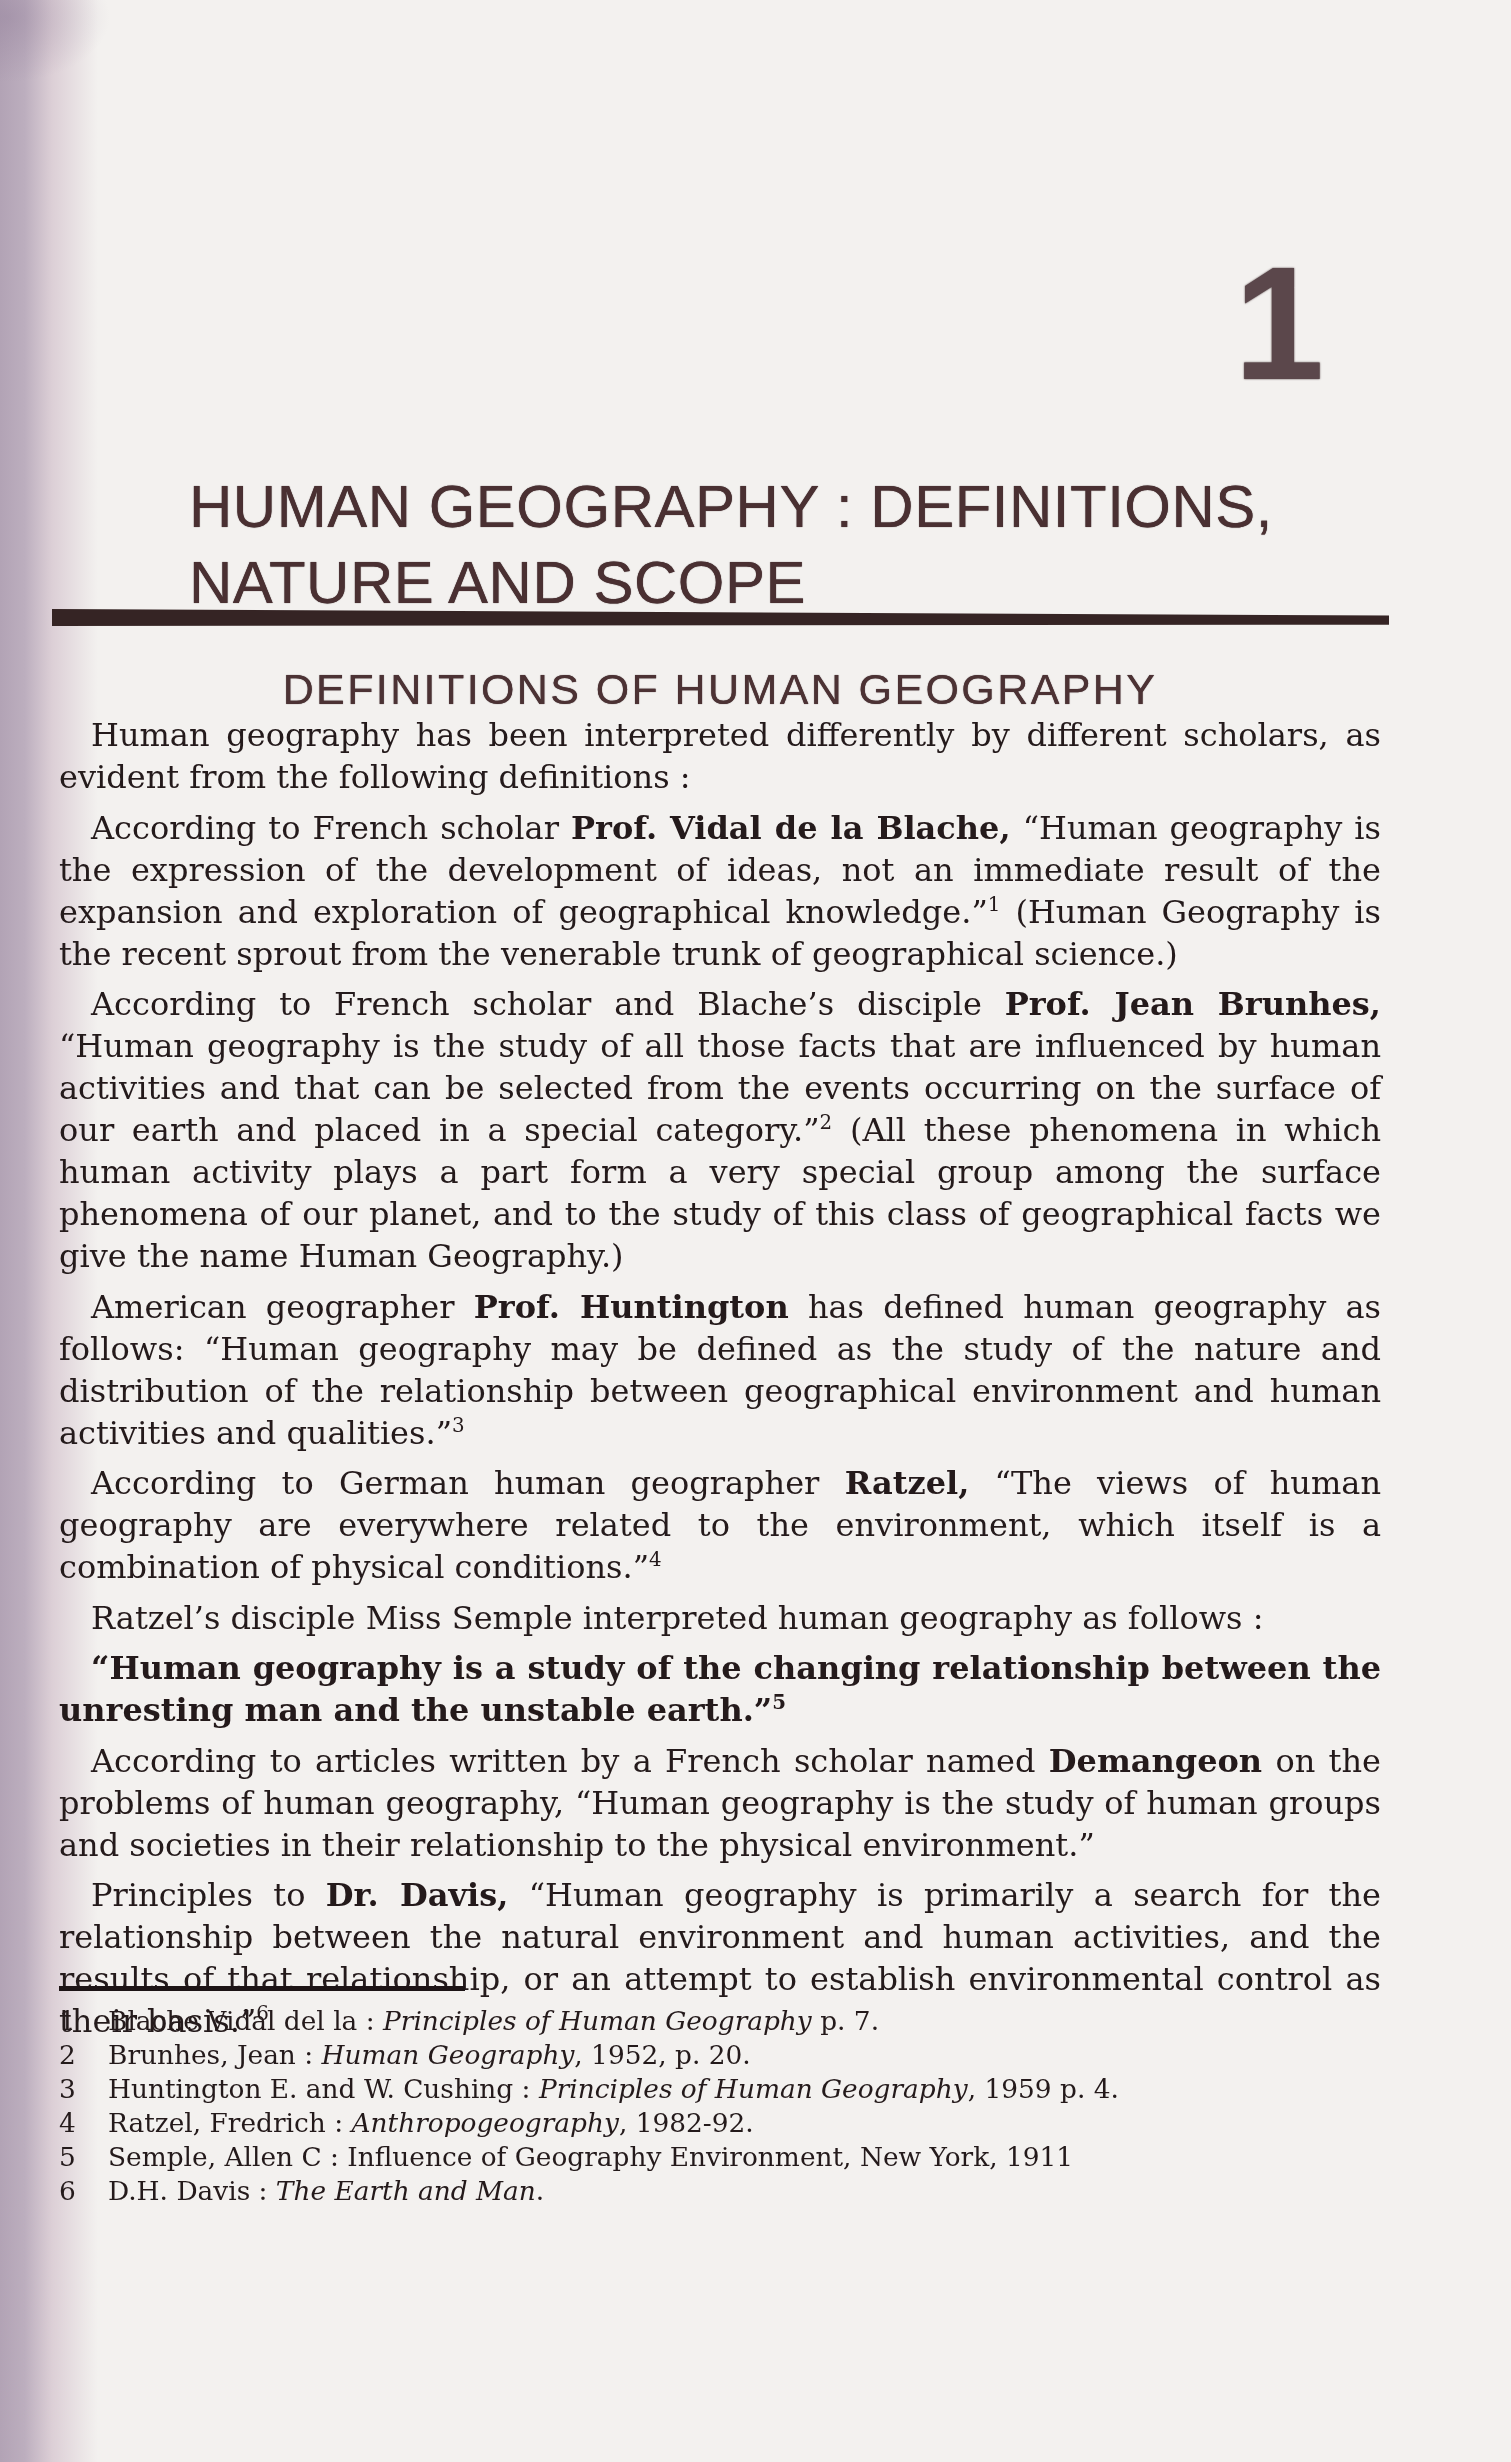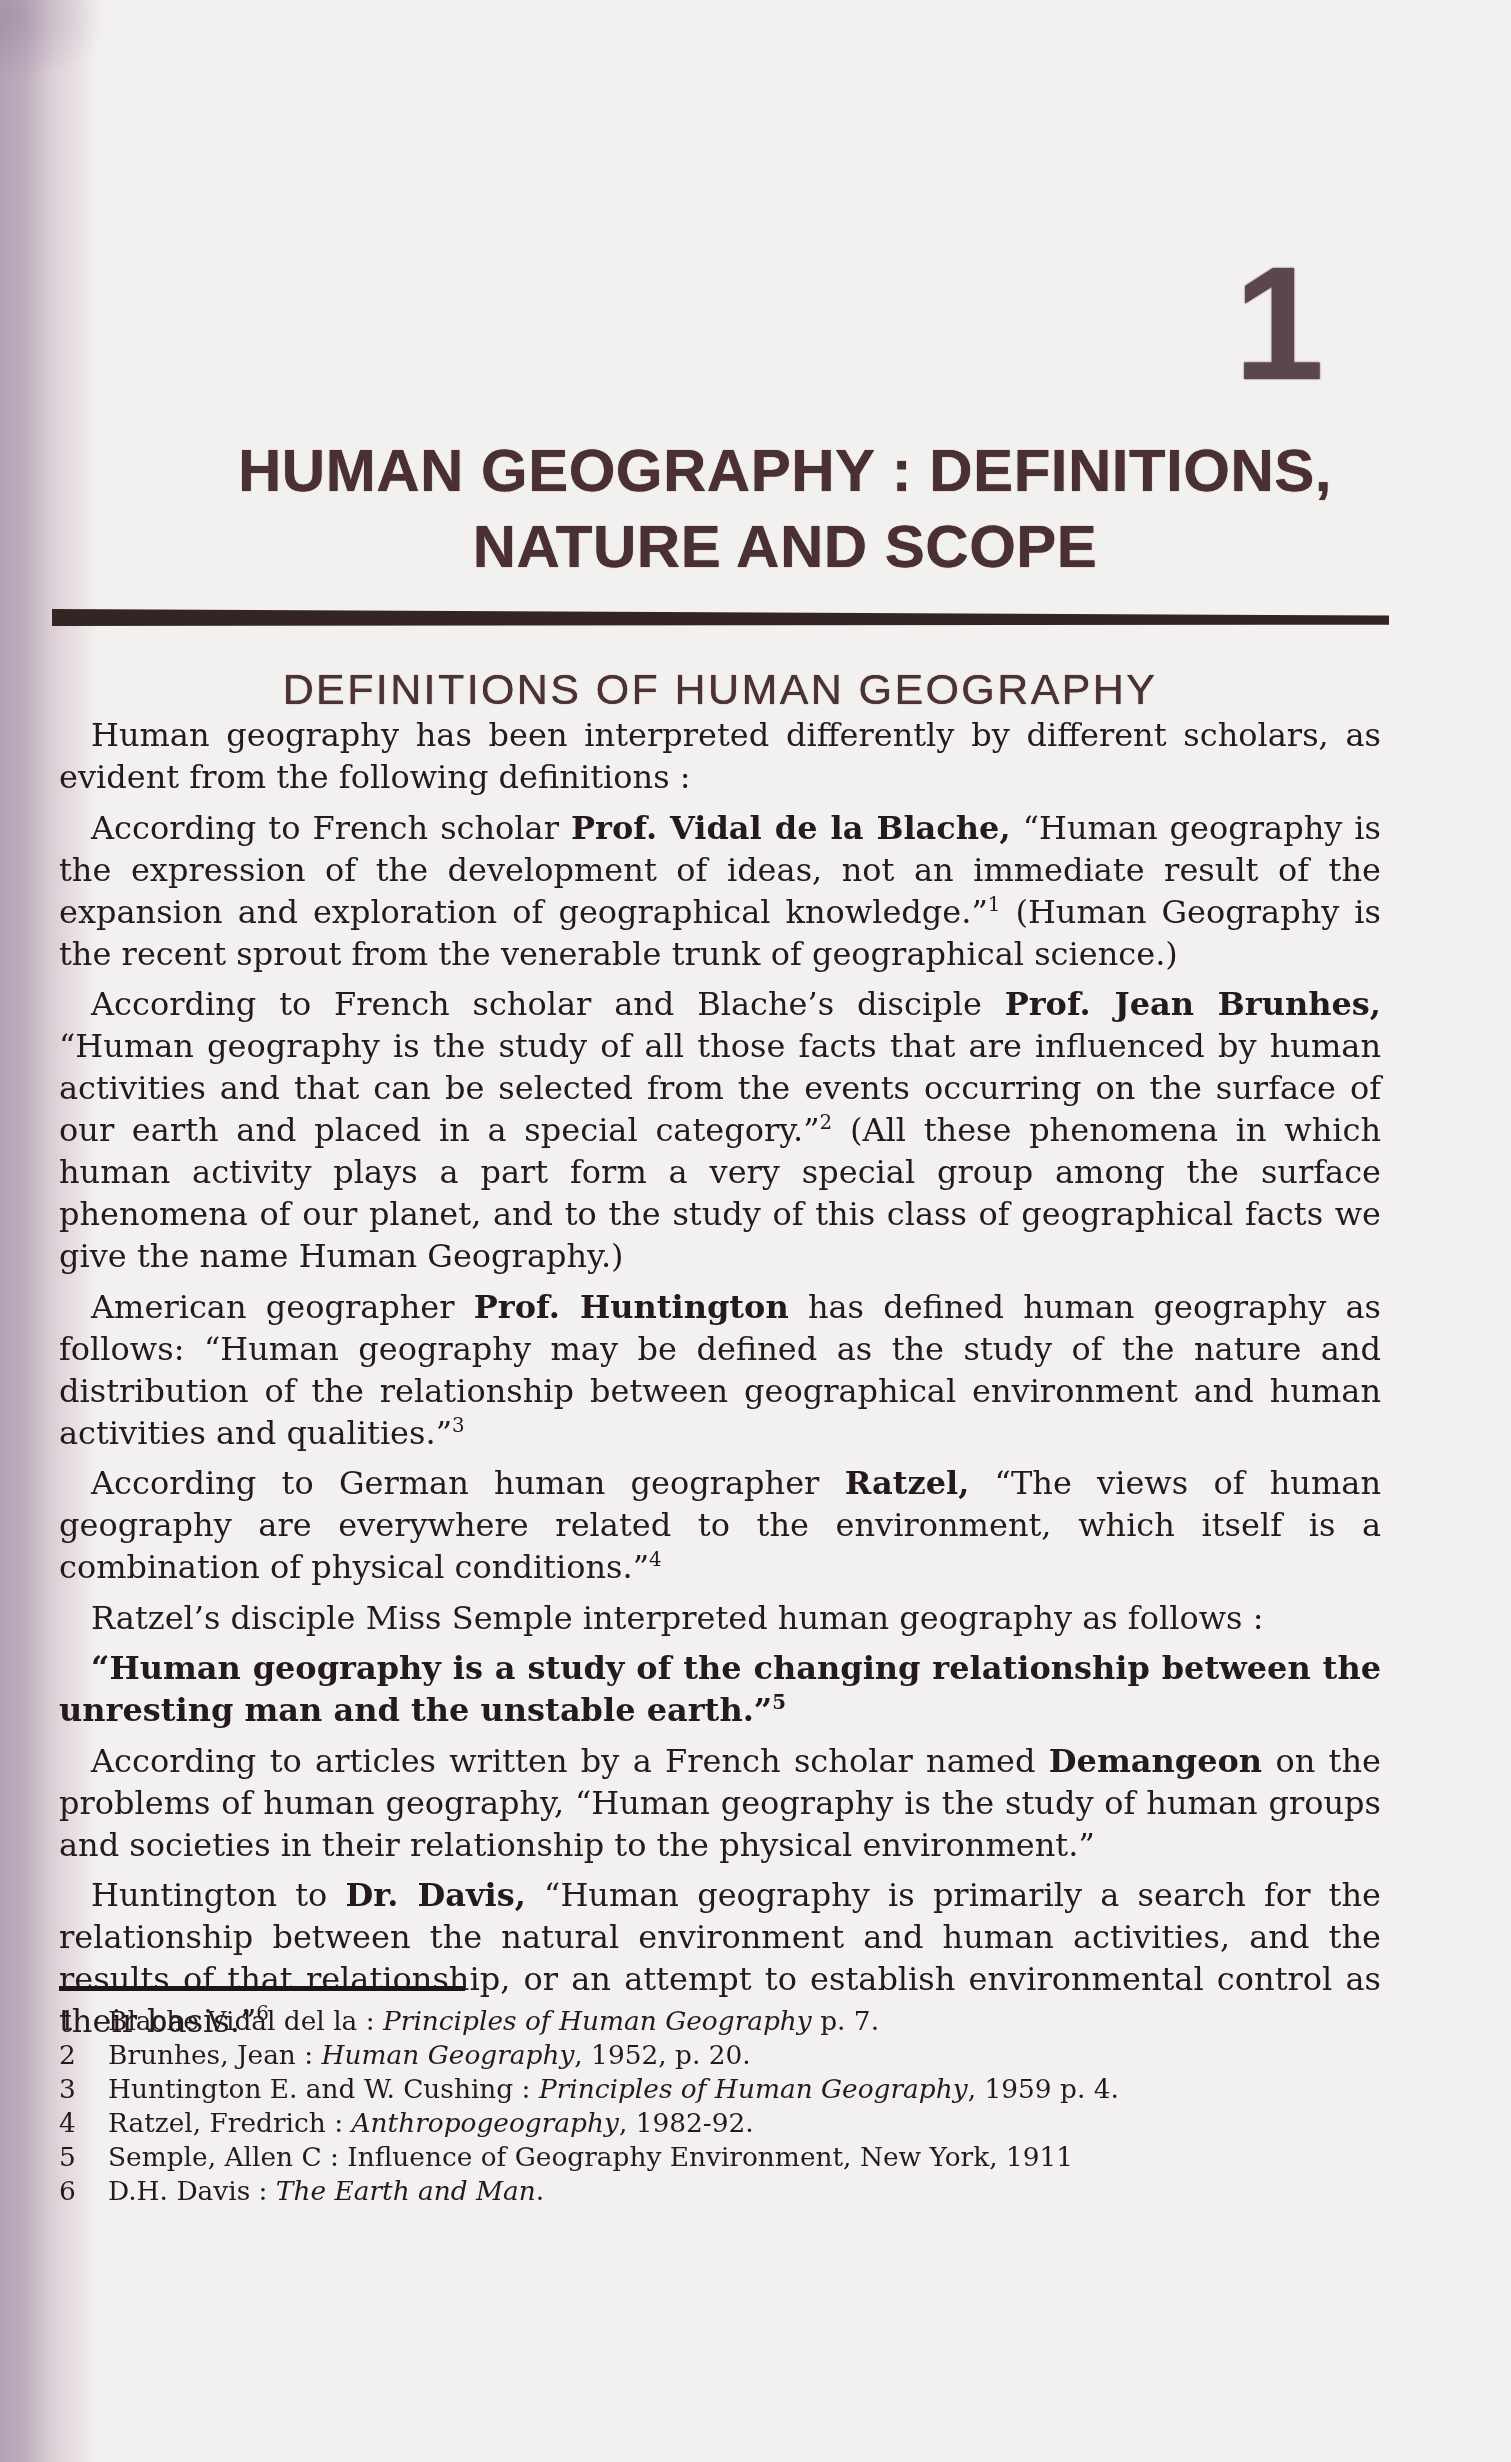--- a/index.html
+++ b/index.html
@@ -38,24 +38,24 @@
     font-family: "Liberation Sans", sans-serif;
     font-weight: 700;
     font-size: 162px;
     line-height: 1;
     color: #5b474b;
     text-shadow: 0 0 1.9px #3a282b;
   }
 
   .title {
     position: absolute;
-    top: 433px; left: 189px; right: 130px;
-    text-align: center;
+    top: 469px; left: 189px; right: 130px;
+    text-align: left;
     font-family: "Liberation Sans", sans-serif;
-    font-weight: 700;
+    font-weight: 400;
     font-size: 60px;
     line-height: 76px;
     color: #4a3032;
     letter-spacing: 0.5px;
     text-shadow: 0 0 0.9px #2e1c1e;
   }
 
   .title-rule {
     position: absolute;
     top: 609px; left: 52px;
@@ -135,21 +135,21 @@
 
   <div class="body-text">
       <p class="para"><span>Human geography has been interpreted differently by different scholars, as evident from the following definitions :</span></p>
       <p class="para"><span>According to French scholar </span><span class="b">Prof. Vidal de la Blache,</span><span> “Human geography is the expression of the development of ideas, not an immediate result of the expansion and exploration of geographical knowledge.”</span><sup>1</sup><span> (Human Geography is the recent sprout from the venerable trunk of geographical science.)</span></p>
       <p class="para"><span>According to French scholar and Blache’s disciple </span><span class="b">Prof. Jean Brunhes,</span><span> “Human geography is the study of all those facts that are influenced by human activities and that can be selected from the events occurring on the surface of our earth and placed in a special category.”</span><sup>2</sup><span> (All these phenomena in which human activity plays a part form a very special group among the surface phenomena of our planet, and to the study of this class of geographical facts we give the name Human Geography.)</span></p>
       <p class="para"><span>American geographer </span><span class="b">Prof. Huntington</span><span> has defined human geography as follows: “Human geography may be defined as the study of the nature and distribution of the relationship between geographical environment and human activities and qualities.”</span><sup>3</sup></p>
       <p class="para"><span>According to German human geographer </span><span class="b">Ratzel,</span><span> “The views of human geography are everywhere related to the environment, which itself is a combination of physical conditions.”</span><sup>4</sup></p>
       <p class="para"><span>Ratzel’s disciple Miss Semple interpreted human geography as follows :</span></p>
       <p class="para"><span class="b">“Human geography is a study of the changing relationship between the unresting man and the unstable earth.”</span><sup class="b">5</sup></p>
       <p class="para"><span>According to articles written by a French scholar named </span><span class="b">Demangeon</span><span> on the problems of human geography, “Human geography is the study of human groups and societies in their relationship to the physical environment.”</span></p>
-      <p class="para"><span>Huntington to </span><span class="b">Dr. Davis,</span><span> “Human geography is primarily a search for the relationship between the natural environment and human activities, and the results of that relationship, or an attempt to establish environmental control as their basis.”</span><sup>6</sup></p>
+      <p class="para"><span>Principles to </span><span class="b">Dr. Davis,</span><span> “Human geography is primarily a search for the relationship between the natural environment and human activities, and the results of that relationship, or an attempt to establish environmental control as their basis.”</span><sup>6</sup></p>
     </div>
 
   <div class="footnote-rule"></div>
 
   <div class="footnotes">
       <div class="footnote">
         <span class="fn-num">1</span>
         <span class="fn-text"><span>Blache Vidal del la : </span><span class="i">Principles of Human Geography</span><span> p. 7.</span></span>
       </div>
       <div class="footnote">

